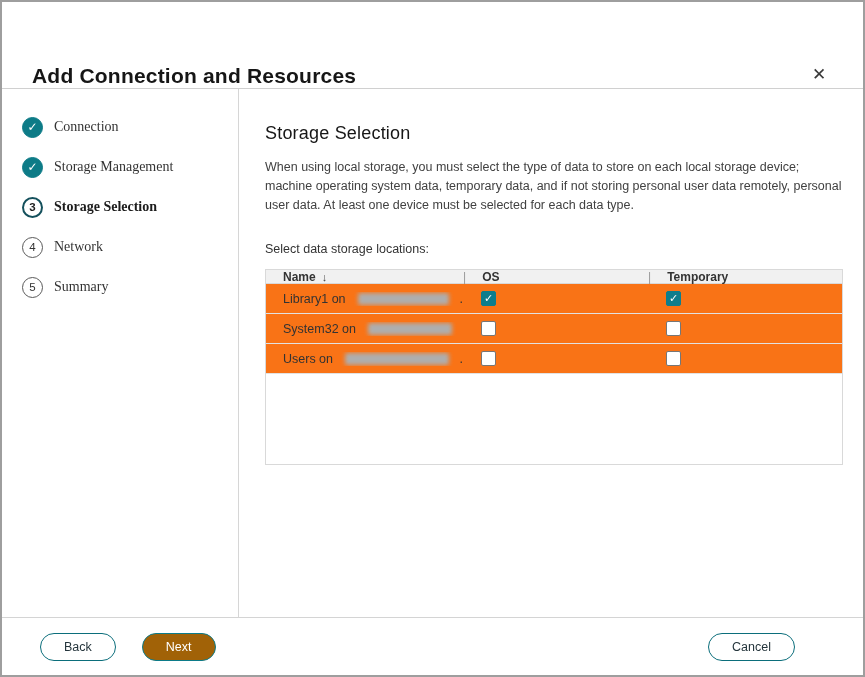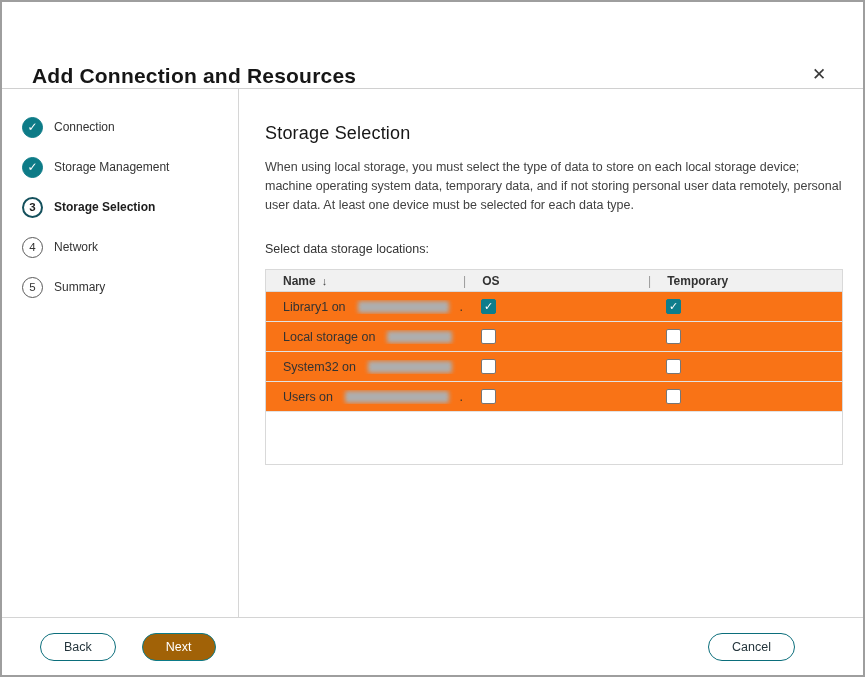--- a/index.html
+++ b/index.html
@@ -44,21 +44,21 @@
     padding-left: 20px; gap: 11px; cursor: pointer;
   }
   .step-circle {
     width: 21px; height: 21px; flex: 0 0 21px;
     border-radius: 50%;
     display: flex; align-items: center; justify-content: center;
     font-size: 11.5px; color: #333;
     border: 1px solid #5a5a5a; background: #fff;
     position: relative;
   }
-  .step-label { font-size: 12px; color: #333; }
+  .step-label { font-size: 14px; color: #333; font-family: Liberation Serif, serif; }
   .step.complete .step-circle {
     background: #0d7b87; border-color: #0d7b87;
   }
   .step.complete .step-circle::after {
     content: "✓"; color: #fff; font-size: 12px; font-weight: bold;
   }
   .step.current .step-circle {
     border: 2px solid #14505c; font-weight: bold; color: #1c1c1c;
   }
   .step.current .step-label { font-weight: bold; color: #1c1c1c; }
@@ -76,21 +76,21 @@
   }
   .select-label { font-size: 12.5px; color: #333; margin-bottom: 13px; }
   
   .table-box {
     border: 1px solid #d9d9d9;
     height: 196px;
     font-size: 12.5px;
   }
   .t-row { display: flex; align-items: center; height: 30px; border-bottom: 1px solid #e2e2e2; background: #f97316; }
   .t-head {
-    height: 22px; background: #f1f1f1; border-bottom: 1px solid #d9d9d9;
+    height: 14px; background: #f1f1f1; border-bottom: 1px solid #d9d9d9;
     font-weight: bold; font-size: 12px; color: #333;
   }
   .col-name { width: 197px; flex: 0 0 197px; padding-left: 17px; display: flex; align-items: center; gap: 6px; overflow: hidden; white-space: nowrap; }
   .col-os { width: 185px; flex: 0 0 185px; display: flex; align-items: center; }
   .col-temp { flex: 1 1 auto; display: flex; align-items: center; }
   .pipe { color: #9a9a9a; font-weight: normal; }
   .head-gap { margin-left: 16px; }
   .sort-icon { font-size: 11px; color: #444; font-weight: normal; }
   .cb-indent { margin-left: 18px; }
   .checkbox {
@@ -203,33 +203,20 @@
               <span>.</span>
           </div>
           <div class="col-os">
               <span class="checkbox cb-indent checked"></span>
             </div>
           <div class="col-temp">
               <span class="checkbox cb-indent checked"></span>
             </div>
         </div>
 
-        <div class="t-row">
-          <div class="col-name">
-            <span>Local storage on</span>
-              <span class="redacted" style="width:72px"></span>
-              <span></span>
-          </div>
-          <div class="col-os">
-              <span class="checkbox cb-indent"></span>
-            </div>
-          <div class="col-temp">
-              <span class="checkbox cb-indent"></span>
-            </div>
-        </div>
 
         <div class="t-row">
           <div class="col-name">
             <span>System32 on</span>
               <span class="redacted" style="width:86px"></span>
               <span></span>
           </div>
           <div class="col-os">
               <span class="checkbox cb-indent"></span>
             </div>

